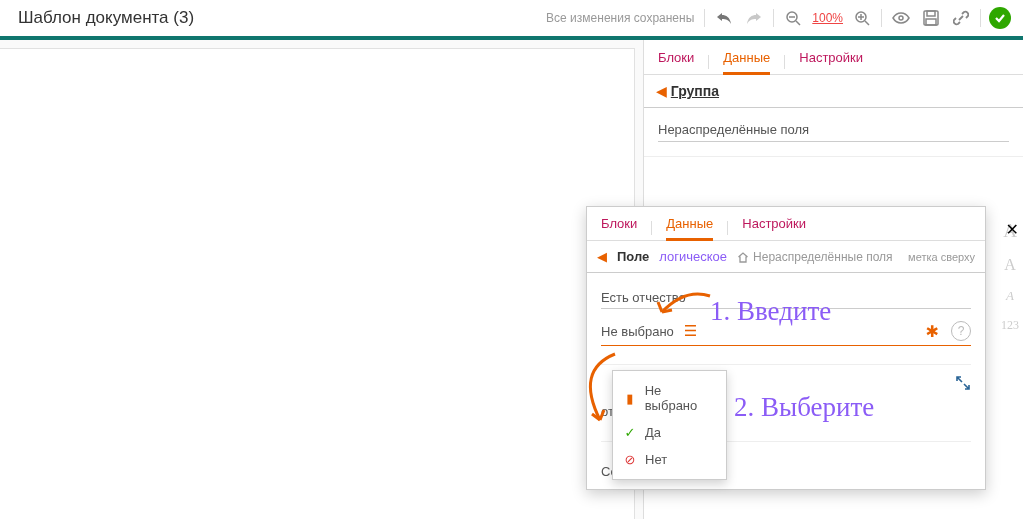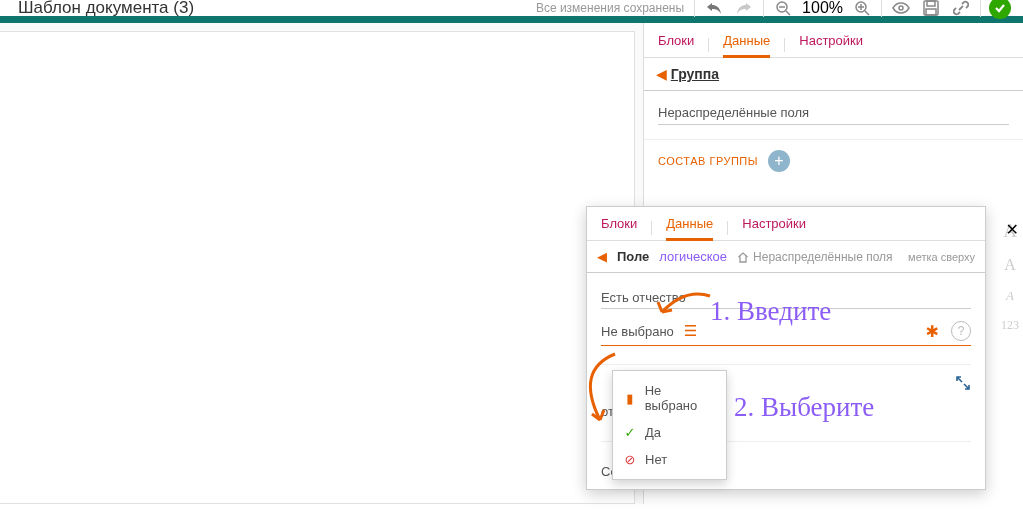--- a/index.html
+++ b/index.html
@@ -1,25 +1,25 @@
 <!DOCTYPE html>
 <html><head>
 <meta charset="utf-8">
 <style>
   * { box-sizing: border-box; margin: 0; padding: 0; font-family: Arial, sans-serif; }
   body { background: #fff; width: 1023px; height: 519px; position: relative; overflow: hidden; }
 
   
-  .header { height: 23px; display: flex; align-items: center; justify-content: space-between; padding: 0 12px 0 18px; border-bottom: 7px solid #0f766e; }
+  .header { height: 40px; display: flex; align-items: center; justify-content: space-between; padding: 0 12px 0 18px; border-bottom: 4px solid #0f766e; }
   .title { font-size: 17px; color: #333; font-weight: 400; }
   .header-right { display: flex; align-items: center; gap: 8px; }
   .saved-text { font-size: 12px; color: #999; margin-right: 2px;}
   .tb-btn { width: 22px; height: 22px; display: flex; align-items: center; justify-content: center; color: #888; cursor: pointer; }
   .tb-sep { width: 1px; height: 18px; background: #ddd; }
-  .zoom-text { font-size: 16px; color: #000000; }
+  .zoom-text { font-size: 12px; color: #ef4444; text-decoration: underline; }
   .ok-badge { width: 22px; height: 22px; border-radius: 50%; background: #2ea700; display: flex; align-items: center; justify-content: center; }
   .ok-badge svg { stroke:#fff; }
 
   
   .main { display: flex; height: calc(519px - 38px); }
   .canvas { flex: 1; background: #fafafa; position: relative; }
   .canvas-page { position: absolute; top: 8px; left: 0; right: 8px; bottom: 0; background: #fff; border: 1px solid #e1e1e1; border-left:none; }
 
   .right-panel { width: 380px; background: #fff; border-left: 1px solid #ddd; position: relative; }
   .tabs { display: flex; align-items: center; gap: 14px; padding: 10px 14px 0 14px; border-bottom: 1px solid #ddd; }
@@ -148,24 +148,20 @@
       <span class="tab-sep"></span>
       <span class="tab">Настройки</span>
     </div>
     <div class="panel-header">
       <span class="caret">◀</span>
       <b>Группа</b>
     </div>
     <div class="panel-row input-row">
       <div style="border-bottom:1px solid #ccc; padding-bottom:4px;">Нераспределённые поля</div>
     </div>
-    <div class="group-row">
-      <span class="group-label">СОСТАВ ГРУППЫ</span>
-      <span class="plus-circle">+</span>
-    </div>
   </div>
 </div>
 
 <div class="popup">
   <div class="tabs">
     <span class="tab">Блоки</span>
     <span class="tab-sep"></span>
     <span class="tab active">Данные</span>
     <span class="tab-sep"></span>
     <span class="tab">Настройки</span>

